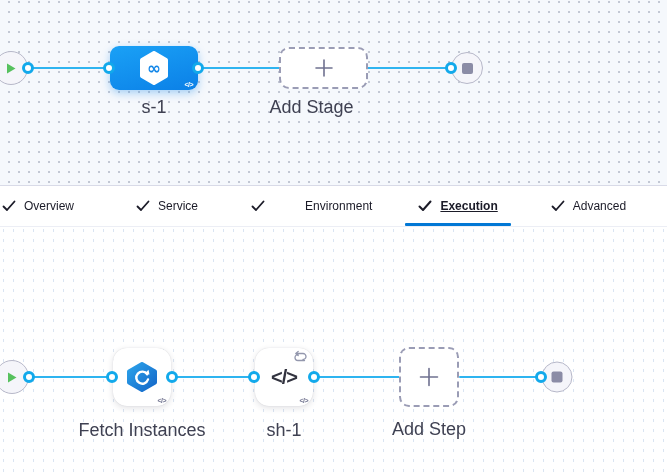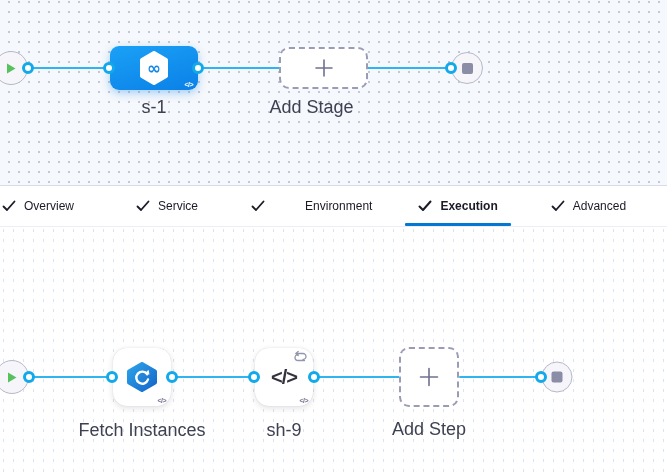--- a/index.html
+++ b/index.html
@@ -53,21 +53,21 @@
   .shell-glyph { font-size:20px; font-weight:bold; color:#32333f; letter-spacing:-1px; }
   .loop-badge { position:absolute; top:2px; right:4px; }
 
   
   .tabbar { position:relative; height:42px; background:#fff; border-top:1px solid #d9dbe8;
             border-bottom:1px solid #eceef5; display:flex; align-items:stretch; padding-left:2px; }
   .tab { position:relative; display:flex; align-items:center; gap:8px; font-size:12px; color:#1b1b28; cursor:pointer; }
   .tab .tab-label { white-space:nowrap; }
   .tab.t-service    { margin-left:62px; }
   .tab.t-environment{ margin-left:53px;gap:40px; }
-  .tab.t-execution  { margin-left:46px; font-weight:bold; }
+  .tab.t-execution  { margin-left:46px; font-weight:bold;text-decoration:underline; }
   .tab.t-advanced   { margin-left:53px; }
   .tab.active::after { content:""; position:absolute; left:-13px; right:-13px; bottom:0; height:3px;
                        background:#0278d5; border-radius:1px; }
 </style>
 </head>
 <body>
 
 <div class="wrap">
 
   <div class="stage-canvas">
@@ -172,21 +172,21 @@
       <span class="loop-badge">
         <svg width="17" height="14" viewBox="0 0 17 14">
           <path d="M4.5 3.5 H11 A3 3 0 0 1 14 6.5 A3 3 0 0 1 11 9.5" fill="none" stroke="#9397ad" stroke-width="1.3" stroke-linecap="round"></path>
           <path d="M12.5 10.5 H6 A3 3 0 0 1 3 7.5 A3 3 0 0 1 6 4.5" fill="none" stroke="#9397ad" stroke-width="1.3" stroke-linecap="round"></path>
           <path d="M6.2 1.4 L3.8 3.5 L6.2 5.6" fill="none" stroke="#9397ad" stroke-width="1.3" stroke-linecap="round" stroke-linejoin="round"></path>
         </svg>
       </span>
       <span class="shell-glyph">&lt;/&gt;</span>
       <span class="code-badge gray">&lt;/&gt;</span>
     </div>
-    <div class="node-label" style="left:224px; width:120px; top:193px;">sh-9</div>
+    <div class="node-label" style="left:224px; width:120px; top:193px;">sh-1</div>
 
     <div class="dashed-btn" style="left:399px; top:120px; width:60px; height:60px;">
       <svg width="24" height="24" viewBox="0 0 24 24">
         <path d="M12 3.5 V20.5 M3.5 12 H20.5" stroke="#6f7190" stroke-width="1.6" stroke-linecap="round"></path>
       </svg>
     </div>
     <div class="node-label" style="left:384px; width:90px; top:192px;">Add Step</div>
 
     <div class="term-node" style="left:557px; top:150px; width:31px; height:31px;">
       <div class="stop-square"></div>

